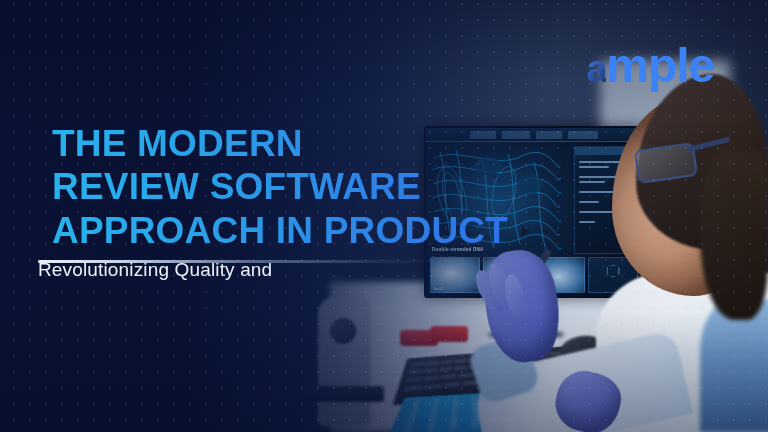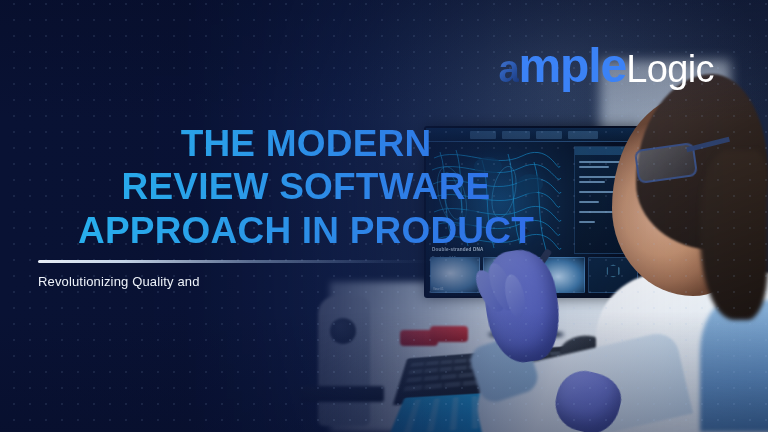--- a/index.html
+++ b/index.html
@@ -378,23 +378,22 @@
   }
   .logo-mple {
     font-size: 48px; font-weight: 700; color: #3b82f6; letter-spacing: -1.1px;
   }
   .logo-logic {
     font-size: 38px; font-weight: 300; color: #ffffff; letter-spacing: -0.6px;
   }
 
   .headline {
     position: absolute;
-    left: 46px; top: 122px;
+    left: 52px; top: 122px;
     width: 520px;
-    text-align: center;
   }
   .headline-line {
     font-size: 37px;
     font-weight: 800;
     letter-spacing: 0.2px;
     line-height: 1.17;
     margin: 0;
     background: linear-gradient(96deg, #27b3ee 0%, #2a9fe8 32%, #2e80e6 66%, #3168e8 100%);
     -webkit-background-clip: text;
     background-clip: text;
@@ -406,22 +405,22 @@
   .divider {
     position: absolute;
     left: 38px; top: 260px;
     width: 390px; height: 3px;
     border-radius: 2px;
     background: linear-gradient(90deg, #e8eef6 0%, #c3d2e6 22%, rgba(150,175,210,.55) 55%, rgba(120,150,195,.12) 88%, rgba(120,150,195,0) 100%);
   }
 
   .subtitle {
     position: absolute;
-    left: 38px; top: 272px;
-    font-size: 13px;
+    left: 38px; top: 256px;
+    font-size: 19px;
     font-weight: 400;
     line-height: 1.52;
     color: #eef3fa;
     letter-spacing: .15px;
   }
   .subtitle div { white-space: nowrap; }
 </style>
 </head>
 <body>
 
@@ -619,21 +618,20 @@
 
   <div class="overlay"></div>
   <div class="overlay-v"></div>
   <div class="dotgrid"></div>
 
   <div class="content">
 
     <div class="logo">
       <span class="logo-a">a</span>
         <span class="logo-mple">mple</span>
-        <span class="logo-logic">Logic</span>
     </div>
 
     <div class="headline">
       <div class="headline-line">THE MODERN</div>
       <div class="headline-line">REVIEW SOFTWARE</div>
       <div class="headline-line">APPROACH IN PRODUCT</div>
     </div>
 
     <div class="divider"></div>
 

